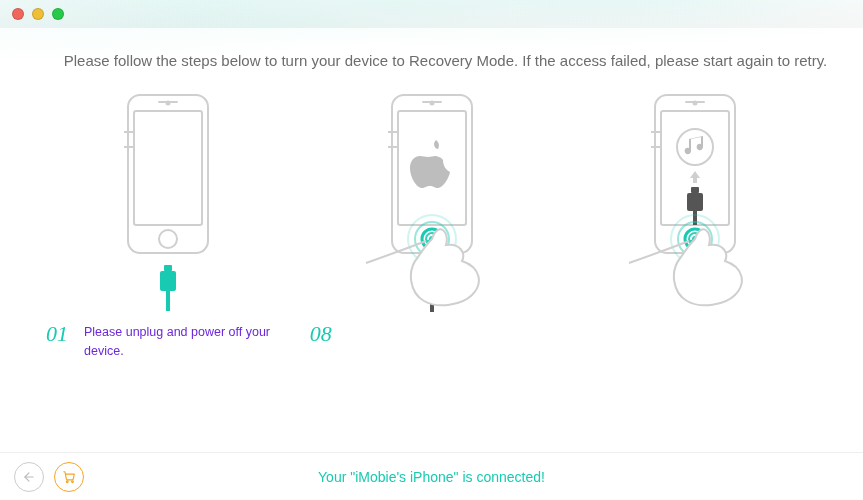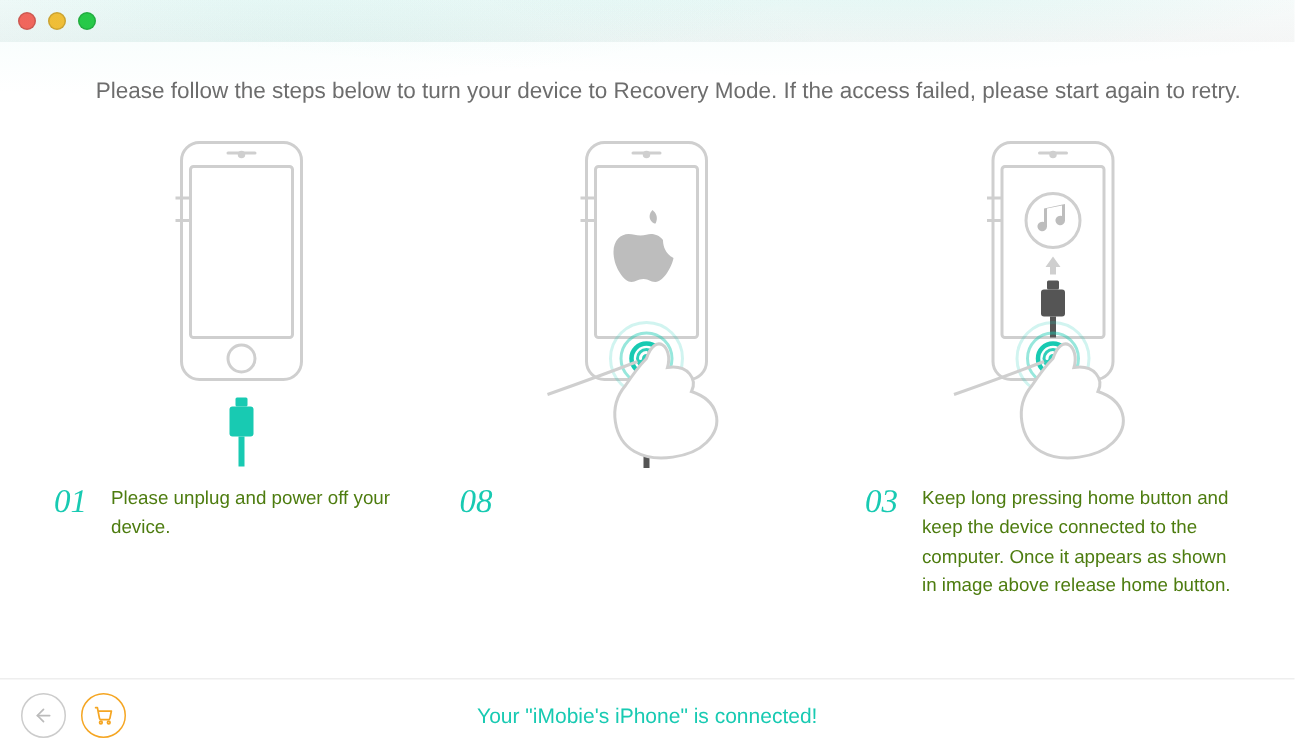--- a/index.html
+++ b/index.html
@@ -43,21 +43,21 @@
   }
   .bg-waves{
     position:absolute; top:0; left:0; right:0; height:120px;
     background:
       radial-gradient(900px 160px at 60% -60px, rgba(24,202,178,0.10), transparent 70%),
       radial-gradient(700px 150px at 10% -40px, rgba(24,202,178,0.08), transparent 70%);
     pointer-events:none;
   }
   .steps{
     display:flex;
-    padding:0 36px;
+    padding:0 46px;
     gap:20px;
   }
   .step{ flex:1 1 0; }
   .illus{
     height:230px;
     display:flex;
     align-items:flex-start;
     justify-content:center;
   }
   .illus svg{ display:block;}
@@ -70,21 +70,21 @@
   .num{
     font-family: Georgia, "Times New Roman", serif;
     font-style:italic;
     font-size:22px;
     color:#18CAB2;
     line-height:1;
     min-width:30px;
   }
   .txt{
     font-size:12.5px;
-    color:#4d7c0f;
+    color:#6d28d9;
     line-height:1.55;
   }
   .footer{
     position:absolute;
     left:0; right:0; bottom:0;
     height:48px;
     border-top:1px solid #eee;
     display:flex;
     align-items:center;
     padding:0 14px;
@@ -222,24 +222,20 @@
           <circle cx="110" cy="152" r="7" fill="#18CAB2" stroke="none" opacity="0.9"></circle>
           <path d="M106 152a4 4 0 0 1 4-4" stroke="#fff" stroke-width="2" stroke-linecap="round"></path>
         </g>
 
         <g stroke="#cfcfcf" stroke-width="2" fill="#fff">
           <path d="M110 152 c6 -18 18 -8 14 6 c14 -2 20 8 16 16 c18 6 22 22 10 34 c-10 10 -34 14 -48 6 c-14 -8 -18 -30 -6 -44 c4 -6 10 -14 14 -18z"></path>
         </g>
         <path d="M44 176 q34 -12 60 -22" stroke="#cfcfcf" stroke-width="2" fill="none"></path>
       </svg>
     </div>
-    <div class="caption">
-      <div class="num">03</div>
-      <div class="txt">Keep long pressing home button and keep the device connected to the computer. Once it appears as shown in image above release home button.</div>
-    </div>
   </div>
 
 </div>
 
 <div class="footer">
   <div class="fbtn">
     <svg width="14" height="14" viewBox="0 0 24 24" fill="none" stroke="currentColor" stroke-width="2" stroke-linecap="round" stroke-linejoin="round">
         <line x1="19" y1="12" x2="5" y2="12"></line>
         <polyline points="12 19 5 12 12 5"></polyline>
       </svg>

